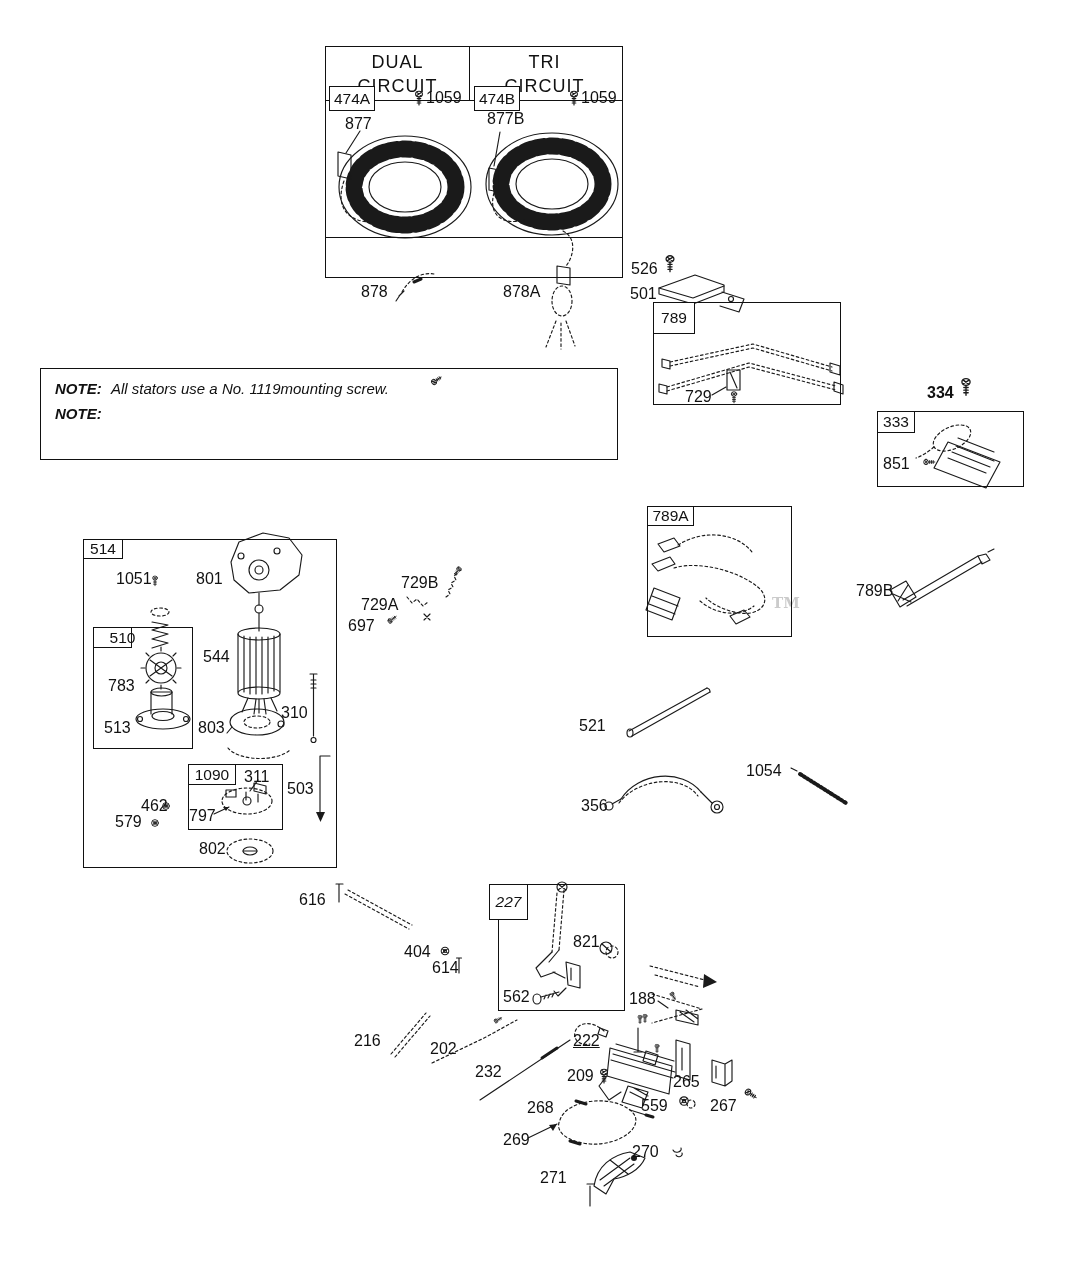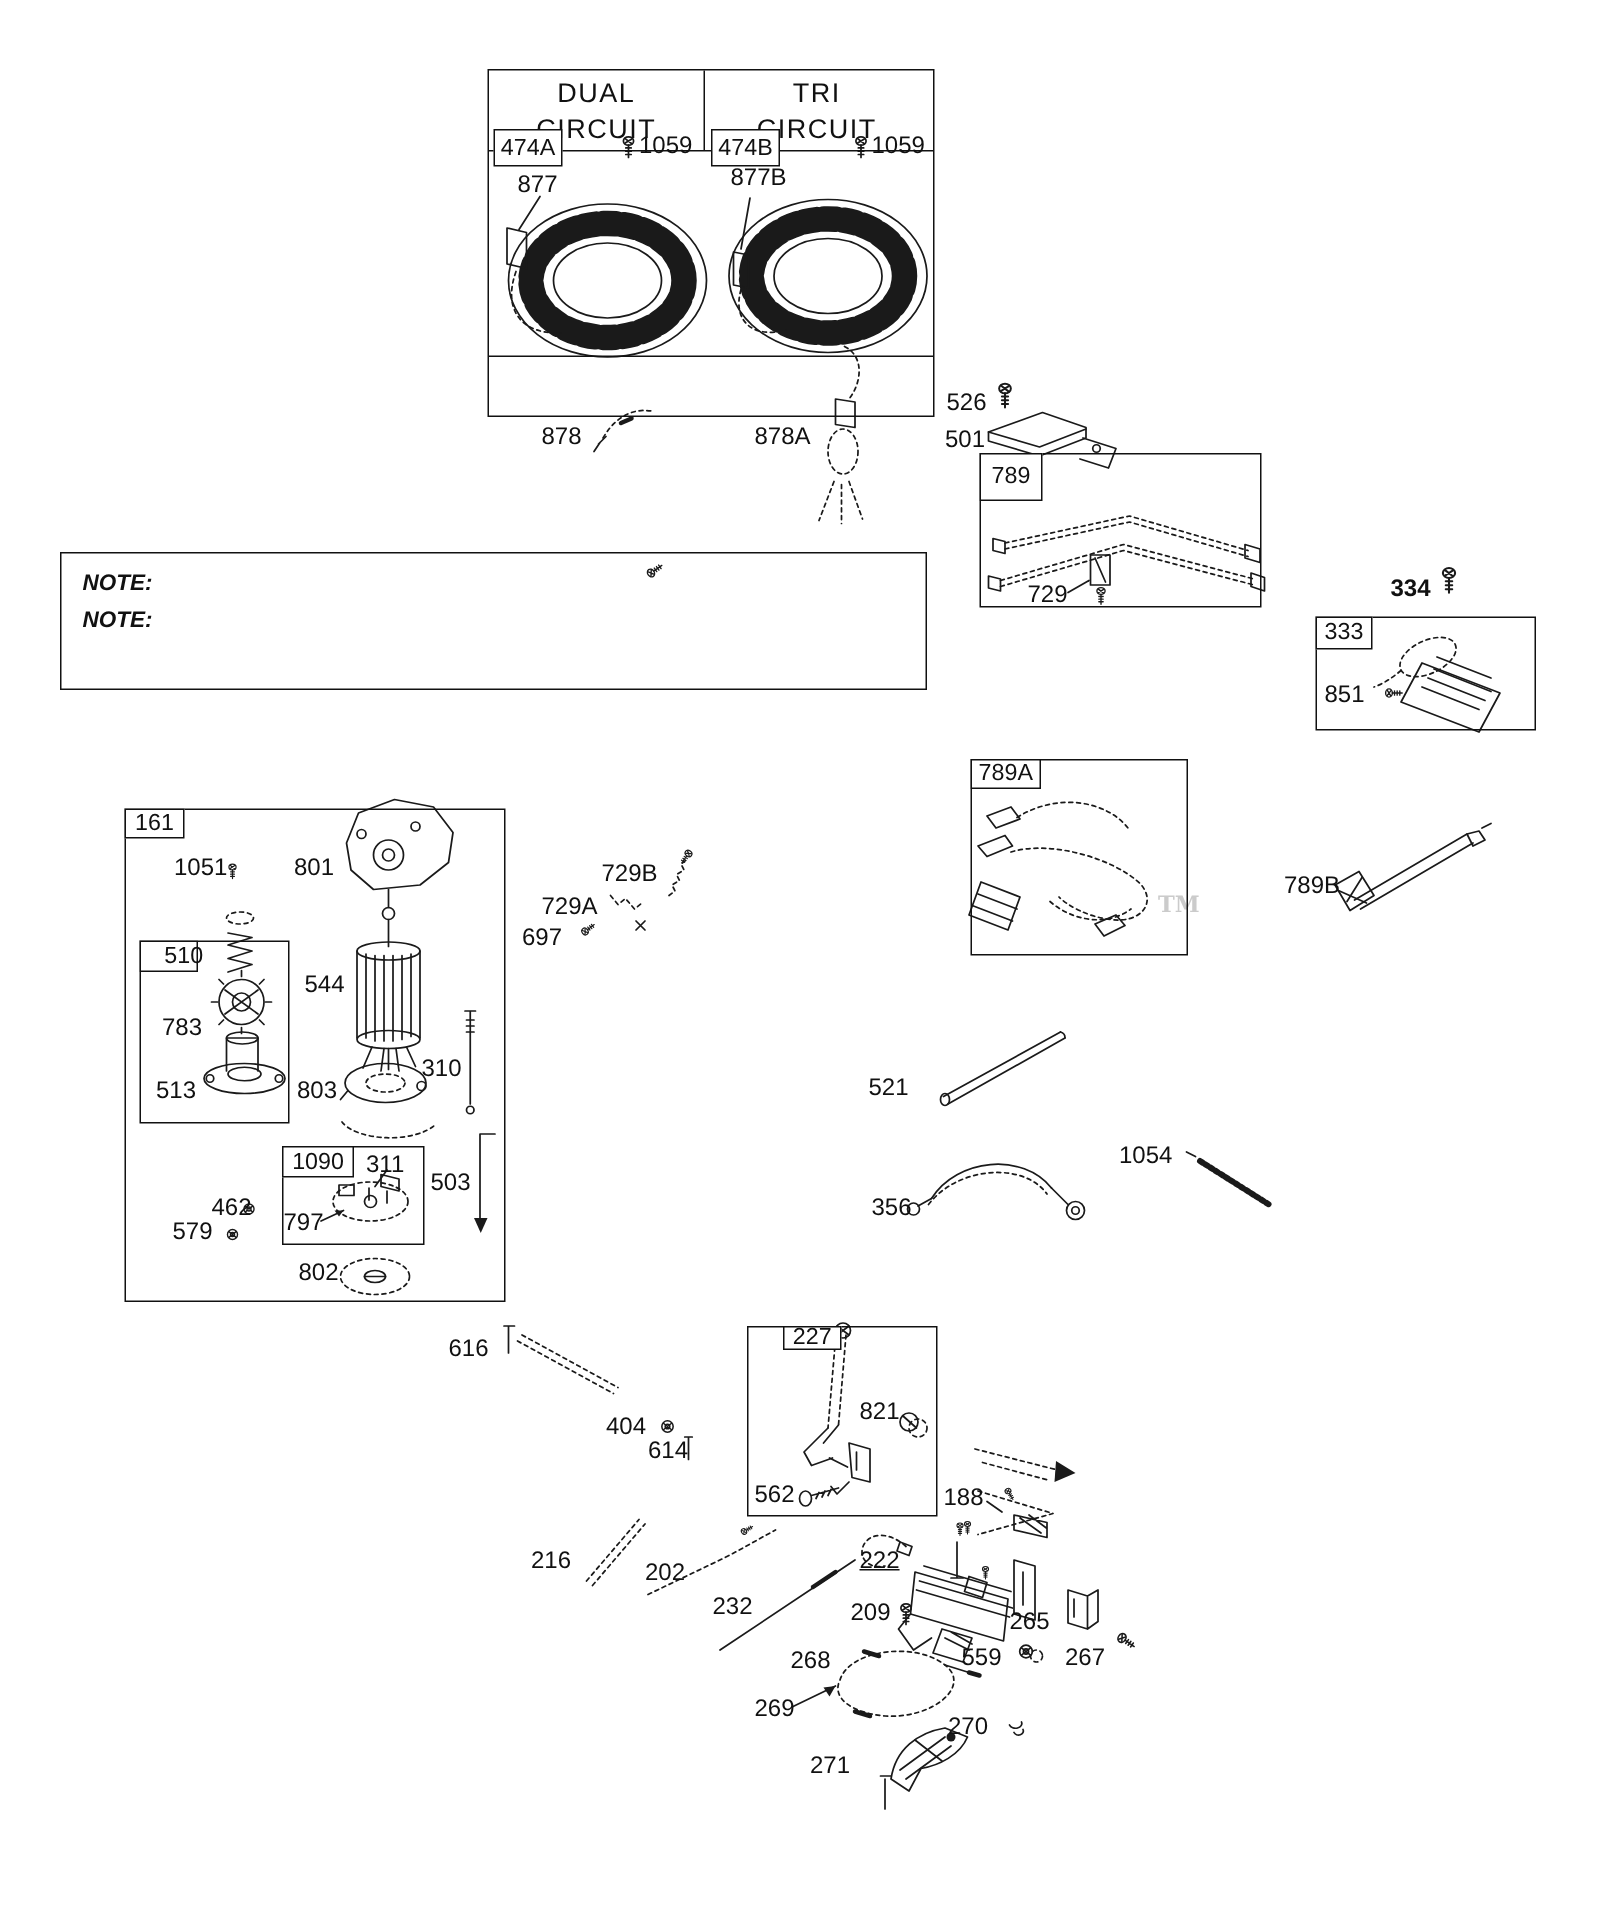--- a/index.html
+++ b/index.html
@@ -330,20 +330,21 @@
     <div class="vline" style="left:143px;height:53px"></div>
     <div class="hcell" style="left:0;width:143px">DUAL
 CIRCUIT</div>
     <div class="hcell" style="left:143px;width:151px">TRI
 CIRCUIT</div>
   </div>
 
   <div id="notebox">
     <div class="noterow">
       <b>NOTE:</b>
+      <span>All stators use a No. 1119mounting screw.</span>
     </div>
     <div class="noterow">
       <b>NOTE:</b>
     </div>
   </div>
 
   <div class="gbox" style="left:653px;top:302px;width:188px;height:103px"></div>
   <div class="gbox" style="left:877px;top:411px;width:147px;height:76px"></div>
   <div class="gbox" style="left:83px;top:539px;width:254px;height:329px"></div>
   <div class="gbox" style="left:93px;top:627px;width:100px;height:122px"></div>
@@ -398,19 +399,19 @@
       <div class="plabel" style="left: 641px; top: 1097px;">559</div>
       <div class="plabel" style="left: 710px; top: 1097px;">267</div>
       <div class="plabel" style="left: 527px; top: 1099px;">268</div>
       <div class="plabel" style="left: 503px; top: 1131px;">269</div>
       <div class="plabel" style="left: 632px; top: 1143px;">270</div>
       <div class="plabel" style="left: 540px; top: 1169px;">271</div>
       <div class="blabel" style="left: 329px; top: 86px; width: 46px; height: 25px;">474A</div>
       <div class="blabel" style="left: 474px; top: 86px; width: 46px; height: 25px;">474B</div>
       <div class="blabel" style="left: 653px; top: 302px; width: 42px; height: 32px;">789</div>
       <div class="blabel" style="left: 877px; top: 411px; width: 38px; height: 22px;">333</div>
-      <div class="blabel" style="left: 83px; top: 539px; width: 40px; height: 20px;">161</div>
+      <div class="blabel" style="left: 83px; top: 539px; width: 40px; height: 20px;">514</div>
       <div class="blabel" style="left: 93px; top: 627px; width: 39px; height: 21px; padding-left: 20px;">510</div>
       <div class="blabel" style="left: 188px; top: 764px; width: 48px; height: 21px;">1090</div>
       <div class="blabel" style="left: 647px; top: 506px; width: 47px; height: 20px;">789A</div>
-      <div class="blabel" style="left: 522px; top: 884px; width: 39px; height: 16px;">227</div>
+      <div class="blabel" style="left: 489px; top: 884px; width: 39px; height: 36px; font-style: italic;">227</div>
     </div>
 </div>
 
 </body></html>

